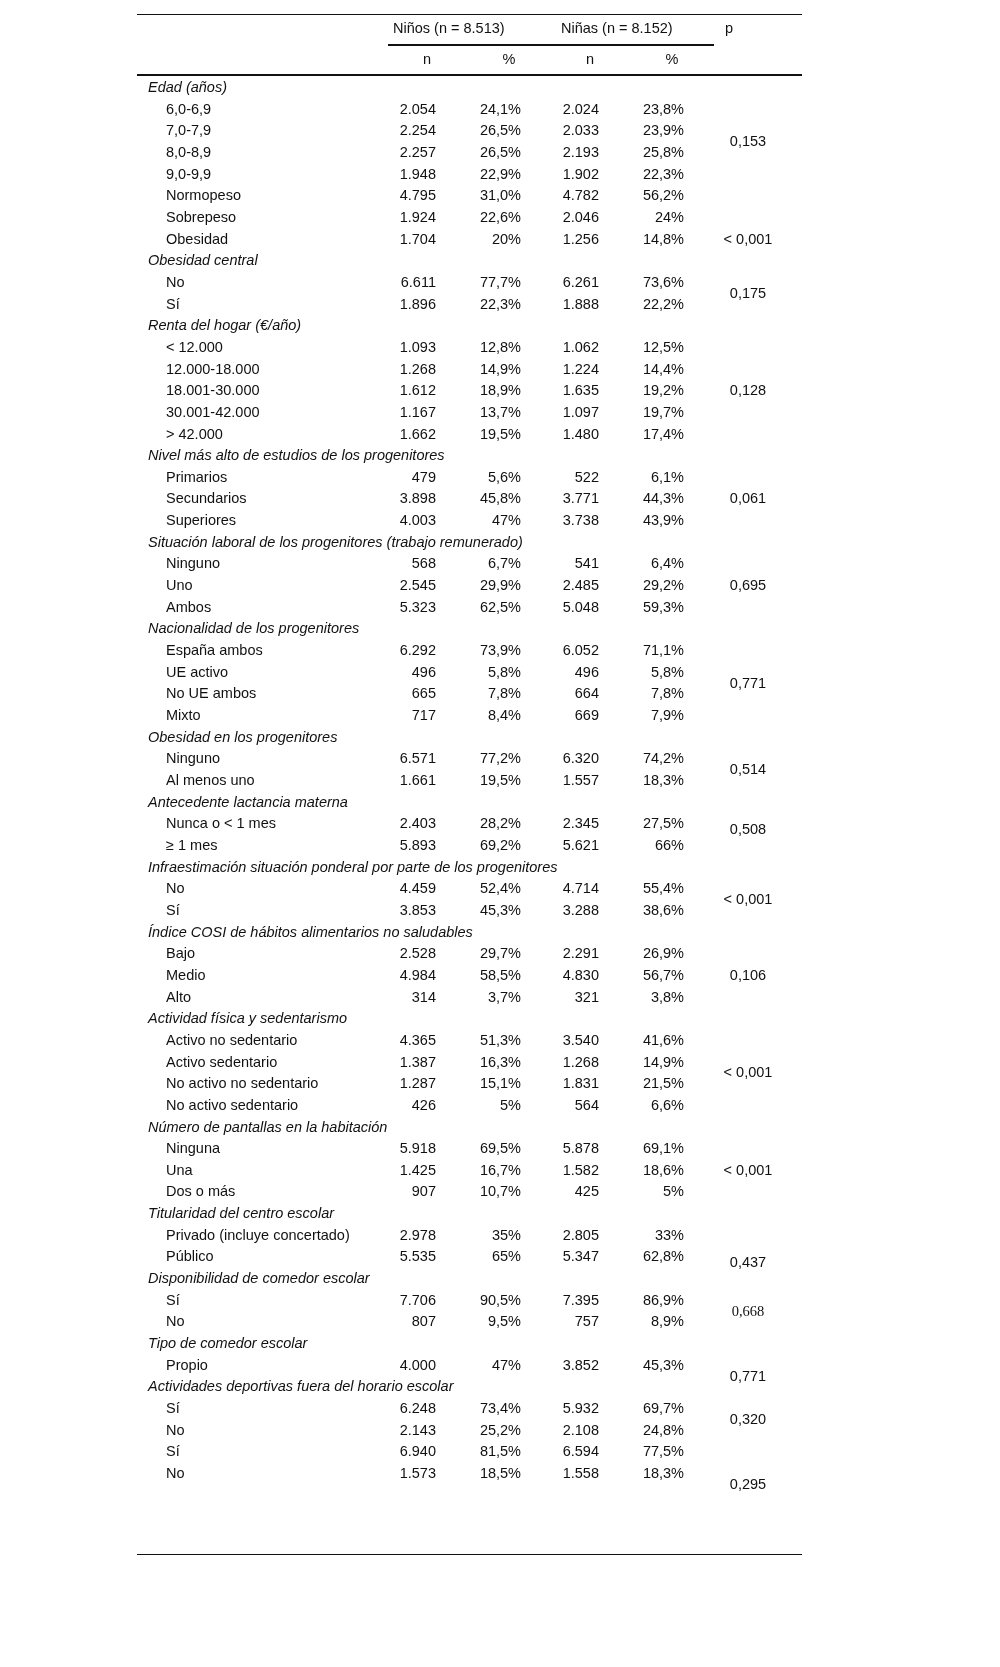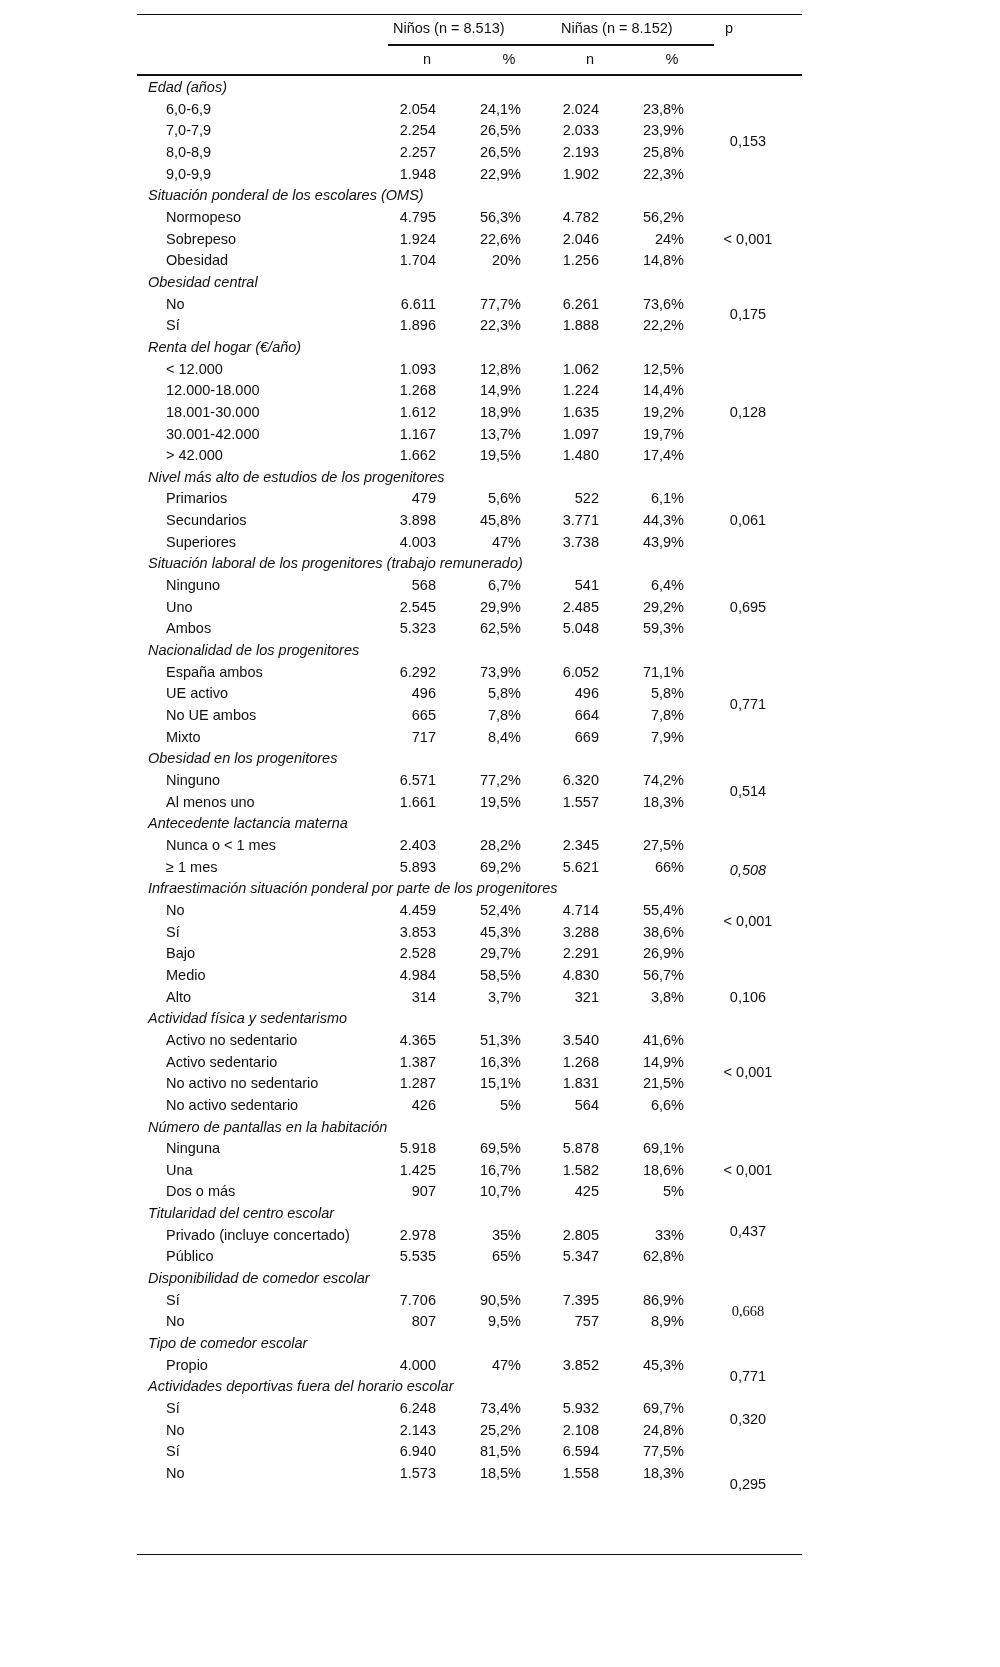--- a/index.html
+++ b/index.html
@@ -171,26 +171,23 @@
           <span class="item-label">9,0-9,9</span>
           <span class="num c-n1">1.948</span>
           <span class="num c-p1">22,9%</span>
           <span class="num c-n2">1.902</span>
           <span class="num c-p2">22,3%</span>
         </div>
         <span class="group-p" style="top: 54.175px; line-height: 21.67px;">0,153</span>
       </div>
       <div class="group">
         <div class="row">
-          <span class="cat-label">Situación ponderal de los escolares (OMS)</span>
-        </div>
-        <div class="row">
           <span class="item-label">Normopeso</span>
           <span class="num c-n1">4.795</span>
-          <span class="num c-p1">56,3%</span>
+          <span class="num c-p1">31,0%</span>
           <span class="num c-n2">4.782</span>
           <span class="num c-p2">56,2%</span>
         </div>
         <div class="row">
           <span class="item-label">Sobrepeso</span>
           <span class="num c-n1">1.924</span>
           <span class="num c-p1">22,6%</span>
           <span class="num c-n2">2.046</span>
           <span class="num c-p2">24%</span>
         </div>
@@ -383,21 +380,21 @@
           <span class="num c-n2">2.345</span>
           <span class="num c-p2">27,5%</span>
         </div>
         <div class="row">
           <span class="item-label">≥ 1 mes</span>
           <span class="num c-n1">5.893</span>
           <span class="num c-p1">69,2%</span>
           <span class="num c-n2">5.621</span>
           <span class="num c-p2">66%</span>
         </div>
-        <span class="group-p" style="top: 47px; line-height: 21.67px; font-style: italic;">0,508</span>
+        <span class="group-p" style="top: 27px; line-height: 21.67px;">0,508</span>
       </div>
       <div class="group">
         <div class="row">
           <span class="cat-label">Infraestimación situación ponderal por parte de los progenitores</span>
         </div>
         <div class="row">
           <span class="item-label">No</span>
           <span class="num c-n1">4.459</span>
           <span class="num c-p1">52,4%</span>
           <span class="num c-n2">4.714</span>
@@ -407,20 +404,23 @@
           <span class="item-label">Sí</span>
           <span class="num c-n1">3.853</span>
           <span class="num c-p1">45,3%</span>
           <span class="num c-n2">3.288</span>
           <span class="num c-p2">38,6%</span>
         </div>
         <span class="group-p" style="top: 32.505px; line-height: 21.67px;">&lt; 0,001</span>
       </div>
       <div class="group">
         <div class="row">
+          <span class="cat-label">Índice COSI de hábitos alimentarios no saludables</span>
+        </div>
+        <div class="row">
           <span class="item-label">Bajo</span>
           <span class="num c-n1">2.528</span>
           <span class="num c-p1">29,7%</span>
           <span class="num c-n2">2.291</span>
           <span class="num c-p2">26,9%</span>
         </div>
         <div class="row">
           <span class="item-label">Medio</span>
           <span class="num c-n1">4.984</span>
           <span class="num c-p1">58,5%</span>
@@ -508,21 +508,21 @@
           <span class="num c-n2">2.805</span>
           <span class="num c-p2">33%</span>
         </div>
         <div class="row">
           <span class="item-label">Público</span>
           <span class="num c-n1">5.535</span>
           <span class="num c-p1">65%</span>
           <span class="num c-n2">5.347</span>
           <span class="num c-p2">62,8%</span>
         </div>
-        <span class="group-p" style="top: 18px; line-height: 21.67px;">0,437</span>
+        <span class="group-p" style="top: 49px; line-height: 21.67px;">0,437</span>
       </div>
       <div class="group">
         <div class="row">
           <span class="cat-label">Disponibilidad de comedor escolar</span>
         </div>
         <div class="row">
           <span class="item-label">Sí</span>
           <span class="num c-n1">7.706</span>
           <span class="num c-p1">90,5%</span>
           <span class="num c-n2">7.395</span>

